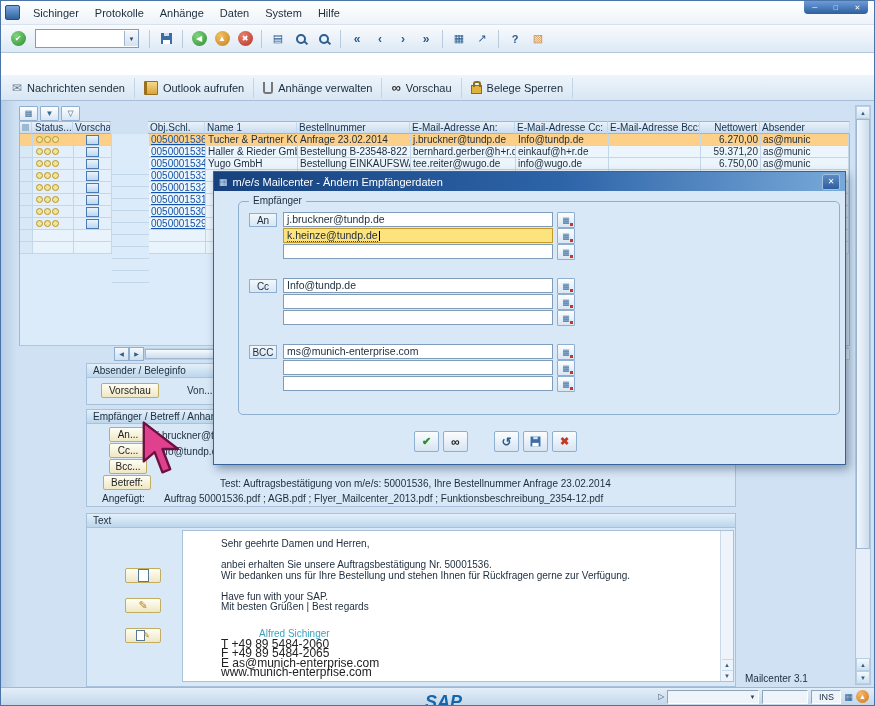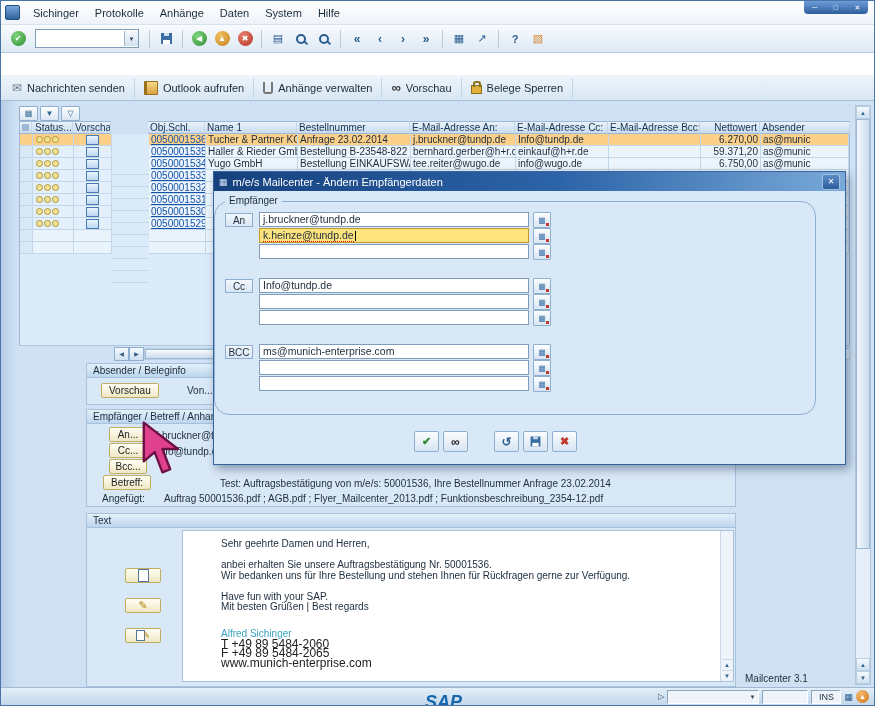--- a/index.html
+++ b/index.html
@@ -97,21 +97,21 @@
   .panel-absender{top:262px;height:42px;}
   .panel-empf{top:308px;height:98px;}
   .panel-text{top:412px;height:174px;}
   .sap-btn{position:absolute;height:15px;display:inline-flex;align-items:center;justify-content:center;padding:0 7px;font-size:10px;background:linear-gradient(#fffef4,#efe7c4);border:1px solid #bfae62;border-radius:2px;color:#222;box-sizing:border-box;cursor:default;}
   .plabel{position:absolute;font-size:10px;color:#1c2c3c;}
   .pvalue{position:absolute;font-size:10px;color:#1c2c3c;white-space:nowrap;}
 
   
   .text-area{position:absolute;left:95px;top:2px;width:552px;height:152px;background:#fff;border:1px solid #a9c2dc;box-sizing:border-box;padding:8px 14px 0 38px;overflow:hidden;font-size:10px;line-height:10.5px;}
   .txt-line{min-height:10.5px;white-space:nowrap;}
-  .signature{color:#3aa3c0;margin-top:6px;}
+  .signature{color:#3aa3c0;margin-top:6px;margin-left:38px;}
   .contact-line{font-size:12px;line-height:9.5px;color:#222;white-space:nowrap;}
   .ta-scroll{position:absolute;right:0;top:0;bottom:0;width:12px;border-left:1px solid #c9d9ea;background:#eef4fa;display:flex;flex-direction:column;justify-content:flex-end;align-items:center;}
   .ta-btn{width:11px;height:10px;font-size:6px;color:#345e86;border-top:1px solid #c9d9ea;display:flex;align-items:center;justify-content:center;cursor:default;}
   .i-page{width:9px;height:11px;background:#fff;border:1px solid #56779c;display:inline-block;}
   .i-page.tiny{width:7px;height:9px;}
   .g-pencil{color:#b5881e;font-size:11px;}
   .g-pencil.tiny{font-size:8px;margin-left:-2px;}
 
   .version{position:absolute;left:744px;top:572px;font-size:10px;color:#1c2c3c;}
 
@@ -121,21 +121,21 @@
   .vs-track{flex:1;position:relative;background:#e6eff9;}
   .vs-thumb{position:absolute;top:0;left:0;right:0;height:430px;background:linear-gradient(90deg,#f2f7fc,#ccdded);border:1px solid #9db8d2;box-sizing:border-box;}
 
   
   .dialog{position:absolute;left:212px;top:170px;width:633px;height:294px;background:#d9e8f7;border:1px solid #35639c;box-shadow:3px 4px 9px rgba(10,30,60,.4);z-index:30;box-sizing:border-box;}
   .dialog-title{height:19px;background:linear-gradient(90deg,#16417e,#2d64a8 55%,#79a9d9);color:#fff;display:flex;align-items:center;gap:5px;padding:0 5px;font-size:11px;box-sizing:border-box;}
   .d-ic{font-size:9px;color:#cfe0f0;}
   .d-title{flex:1;white-space:nowrap;overflow:hidden;}
   .d-close{width:16px;height:14px;background:linear-gradient(#5d8cc4,#2d5f9e);border:1px solid #9fc0e0;color:#fff;font-size:8px;display:flex;align-items:center;justify-content:center;border-radius:2px;cursor:default;}
   .dialog-body{position:relative;height:273px;}
-  .groupbox{position:absolute;left:0;top:10px;width:600px;height:212px;border:1px solid #8fafd0;border-radius:15px;}
+  .groupbox{position:absolute;left:24px;top:10px;width:600px;height:212px;border:1px solid #8fafd0;border-radius:5px;}
   .legend{position:absolute;top:-7px;left:10px;background:#d9e8f7;padding:0 4px;font-size:10px;color:#1c2c3c;}
   .fld-label{position:absolute;left:10px;width:28px;height:14px;border:1px solid #8fafd0;background:linear-gradient(#f2f7fc,#d9e6f3);font-size:10px;display:flex;align-items:center;justify-content:center;color:#1c2c3c;box-sizing:border-box;}
   .field{position:absolute;left:44px;width:270px;height:15px;background:#fff;border:1px solid #7f9db9;box-sizing:border-box;font-size:10.5px;line-height:13px;padding:0 3px;overflow:hidden;white-space:nowrap;cursor:text;}
   .field.focused{background:#fde37e;border-color:#c49a2a;}
   .ftext.ul{border-bottom:1px dotted #d00;}
   .caret{display:inline-block;width:1px;height:10px;background:#000;margin-left:1px;vertical-align:middle;}
   .vh-btn{position:absolute;left:318px;width:16px;height:14px;border:1px solid #8fafd0;background:linear-gradient(#fdfefe,#d9e6f3);display:flex;align-items:center;justify-content:center;font-size:8px;color:#3a6ea5;border-radius:1px;cursor:default;}
   .vh-btn::after{content:"";position:absolute;right:1px;bottom:1px;width:3px;height:3px;background:#c0392b;}
   .d-buttons{position:absolute;left:200px;top:240px;display:flex;gap:4px;align-items:center;}
   .d-btn{width:23px;height:19px;border:1px solid #8fafd0;background:linear-gradient(#fbfdfe,#d6e4f2);display:flex;align-items:center;justify-content:center;border-radius:2px;cursor:default;}
@@ -529,20 +529,21 @@
               <div class="txt-line"></div>
               <div class="txt-line">Have fun with your SAP.</div>
               <div class="txt-line">Mit besten Grüßen | Best regards</div>
               <div class="txt-line"></div>
             </div>
           <div class="signature">Alfred Sichinger</div>
           <div>
 
           <div class="contact-line">T +49 89 5484-2060</div>
               <div class="contact-line">F +49 89 5484-2065</div>
+              <div class="contact-line">E as@munich-enterprise.com</div>
               <div class="contact-line">www.munich-enterprise.com</div>
             </div>
           <div class="ta-scroll">
             <span class="ta-btn">▲</span>
             <span class="ta-btn">▼</span>
           </div>
         </div>
       </div>
     </div>
 

